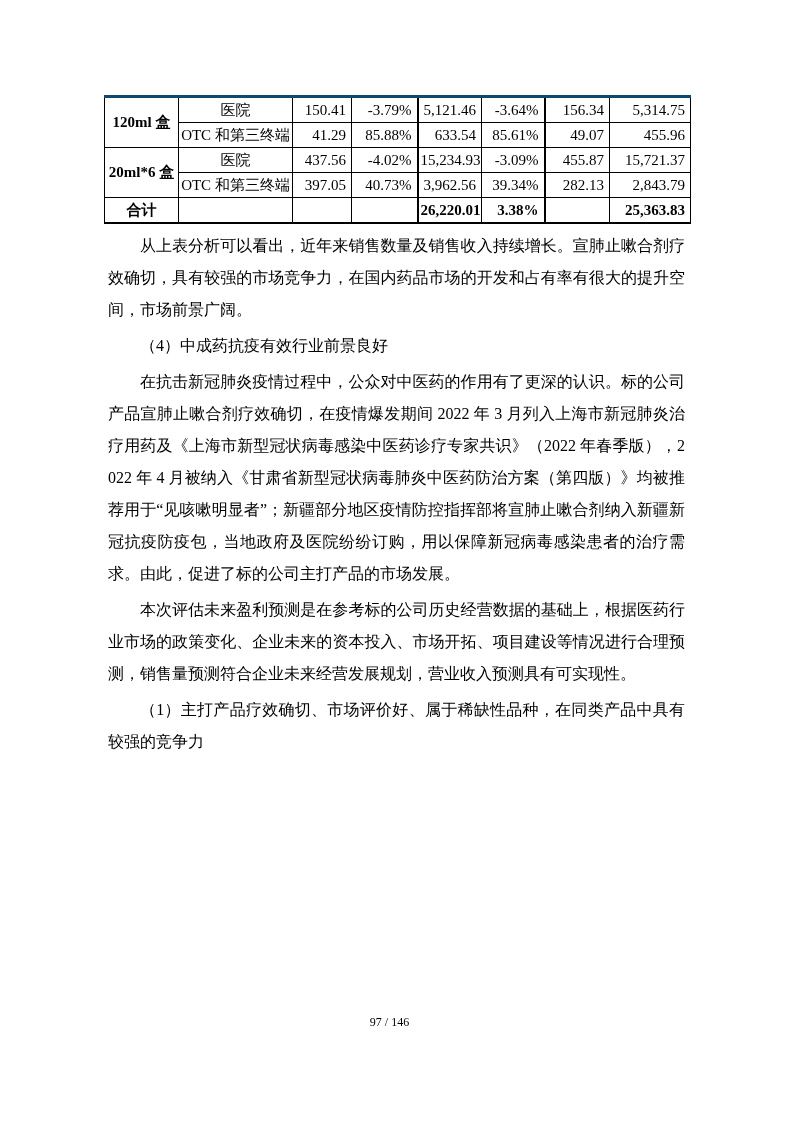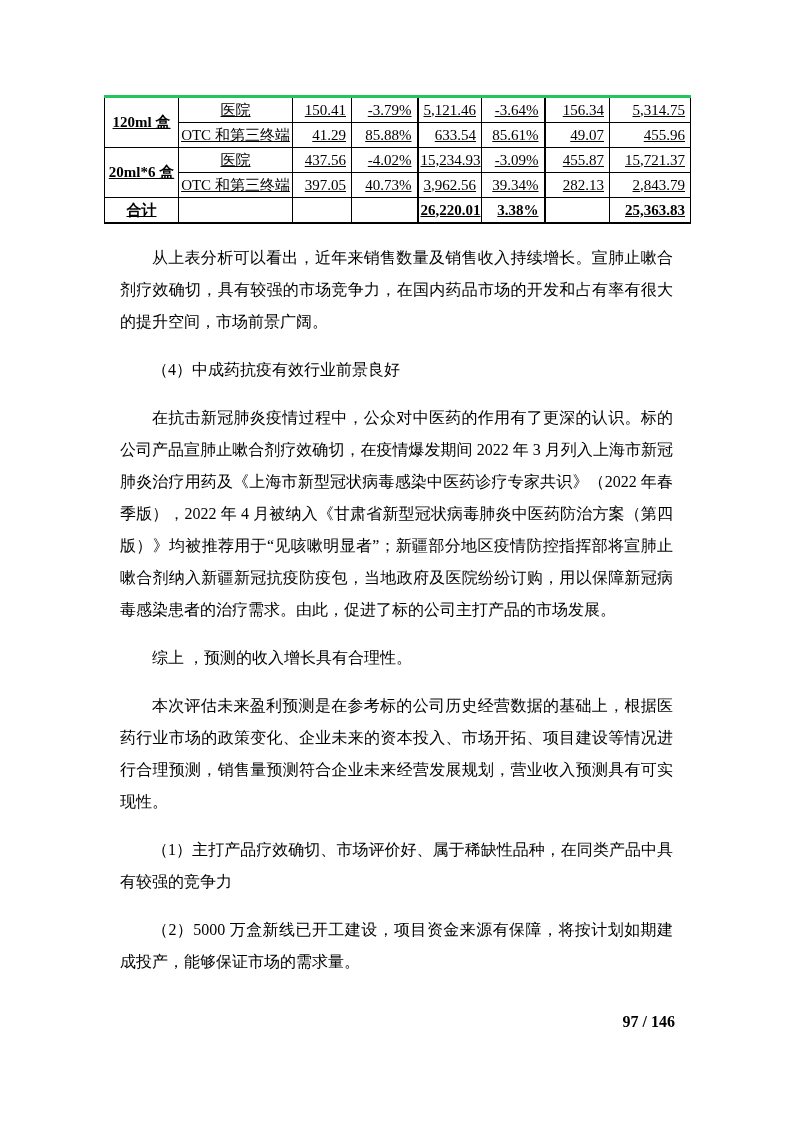--- a/index.html
+++ b/index.html
@@ -15,23 +15,22 @@
 
   
   table.doc-table {
     position: absolute;
     left: 104px;
     top: 95px;
     width: 586px;
     border-collapse: collapse;
     table-layout: fixed;
     font-size: 15px;
-    border-top: 3px solid #22c55e;
+    border-top: 3px solid #0c4a6e;
     border-bottom: 2.5px solid #000;
-    text-decoration: underline;
   }
   table.doc-table td {
     border: 1px solid #000;
     height: 24px;
     padding: 0 5px 0 2px;
     overflow: hidden;
     white-space: nowrap;
     vertical-align: middle;
   }
   .doc-table td.ctr { text-align: center; padding: 0 2px; }
@@ -44,34 +43,34 @@
   .text-block {
     position: absolute;
     left: 104px;
     top: 226px;
     width: 585px;
     font-size: 16px;
     line-height: 32px;
     text-align: justify;
   }
   .text-block p {
-    margin: 16px;
+    margin: 4px;
     text-indent: 2em;
     word-break: break-all;
   }
 
   
   .footer {
     position: absolute;
     top: 1012px;
     left: 104px;
     width: 571px;
-    text-align: right;
-    font-size: 16px;
-    font-weight: bold;
+    text-align: center;
+    font-size: 12px;
+    font-weight: normal;
     line-height: 20px;
   }
 </style>
 </head>
 <body>
 
 <div class="page">
 
   <table class="doc-table">
     <colgroup>
@@ -133,21 +132,19 @@
         <td></td>
         <td class="num bold">25,363.83</td>
       </tr>
     </tbody>
   </table>
 
   <div class="text-block">
     <p>从上表分析可以看出，近年来销售数量及销售收入持续增长。宣肺止嗽合剂疗效确切，具有较强的市场竞争力，在国内药品市场的开发和占有率有很大的提升空间，市场前景广阔。</p>
     <p>（4）中成药抗疫有效行业前景良好</p>
     <p>在抗击新冠肺炎疫情过程中，公众对中医药的作用有了更深的认识。标的公司产品宣肺止嗽合剂疗效确切，在疫情爆发期间 2022 年 3 月列入上海市新冠肺炎治疗用药及《上海市新型冠状病毒感染中医药诊疗专家共识》（2022 年春季版），2022 年 4 月被纳入《甘肃省新型冠状病毒肺炎中医药防治方案（第四版）》均被推荐用于“见咳嗽明显者”；新疆部分地区疫情防控指挥部将宣肺止嗽合剂纳入新疆新冠抗疫防疫包，当地政府及医院纷纷订购，用以保障新冠病毒感染患者的治疗需求。由此，促进了标的公司主打产品的市场发展。</p>
-    <p>综上 ，预测的收入增长具有合理性。</p>
     <p>本次评估未来盈利预测是在参考标的公司历史经营数据的基础上，根据医药行业市场的政策变化、企业未来的资本投入、市场开拓、项目建设等情况进行合理预测，销售量预测符合企业未来经营发展规划，营业收入预测具有可实现性。</p>
     <p>（1）主打产品疗效确切、市场评价好、属于稀缺性品种，在同类产品中具有较强的竞争力</p>
-    <p>（2）5000 万盒新线已开工建设，项目资金来源有保障，将按计划如期建成投产，能够保证市场的需求量。</p>
   </div>
 
   <div class="footer">97 / 146</div>
 
 </div>
 
 </body></html>

